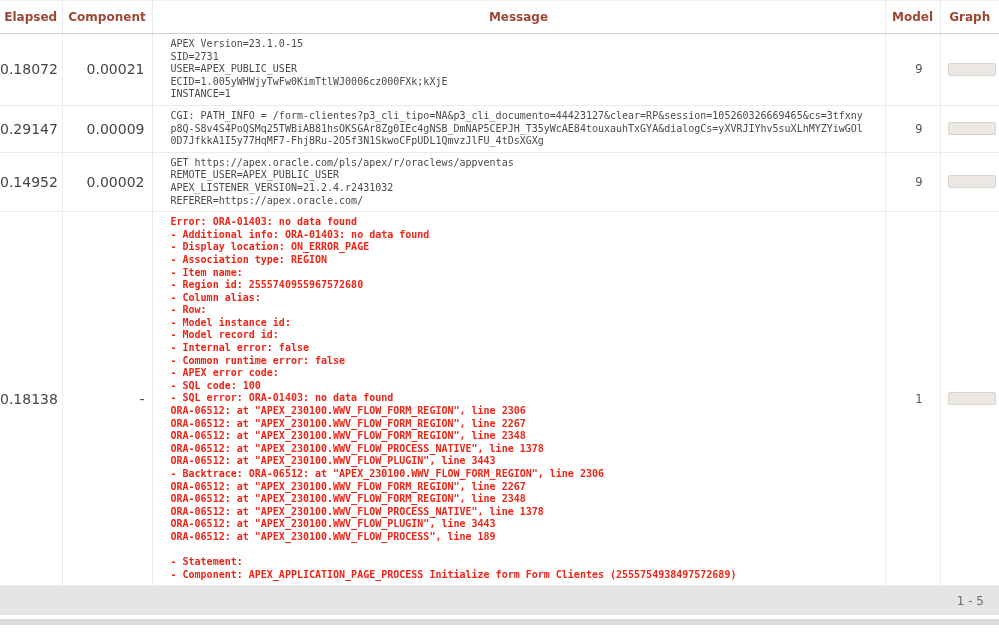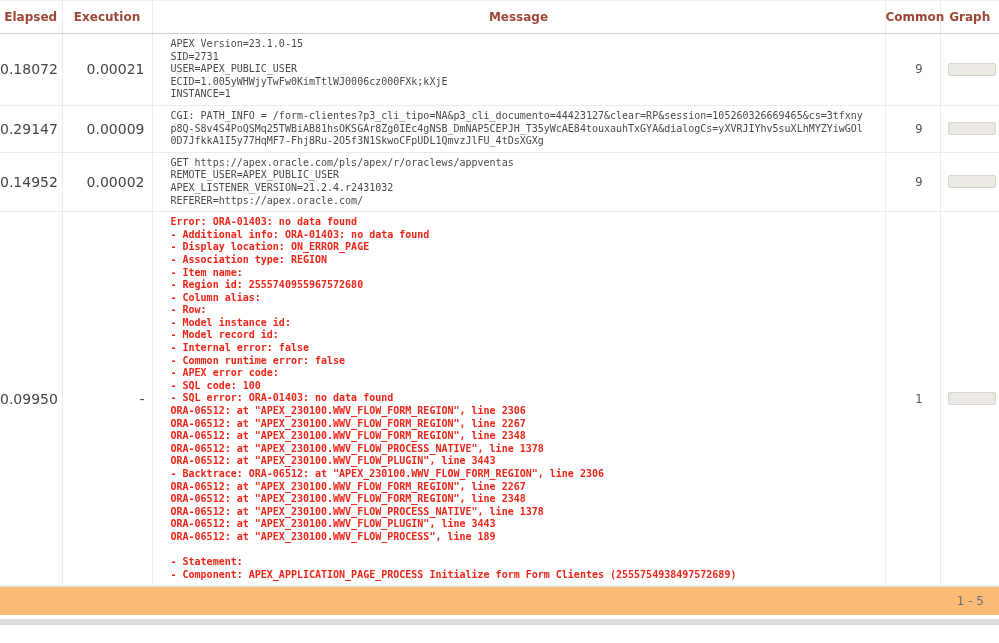--- a/index.html
+++ b/index.html
@@ -42,21 +42,21 @@
   }
   tr.error td.msg { color:#ee2517; font-weight:bold; }
 
   td.graph { text-align:center; }
   .bar {
     width:48px; height:13px; margin:0 3px 0 auto;
     background:#ece9e4; border:1px solid #d9d5ce; border-radius:2px;
   }
 
   .footer {
-    width:999px; height:29px; background:#fdba74;
+    width:999px; height:29px; background:#e5e5e5;
     border-top:1px solid #e6e6e3;
     display:flex; align-items:center; justify-content:flex-end;
     padding-right:15px;
   }
   .pagination { font-size:12px; color:#64707c; }
   .bottom-strip { width:999px; height:6px; background:#dcdcda; margin-top:4px; }
 </style>
 </head>
 <body>
 
@@ -64,23 +64,23 @@
   <colgroup>
     <col class="c-elapsed">
       <col class="c-execution">
       <col class="c-message">
       <col class="c-level">
       <col class="c-graph">
   </colgroup>
   <thead>
     <tr>
       <th class="has-vr">Elapsed</th>
-      <th class="has-vr">Execution</th>
+      <th class="has-vr">Component</th>
       <th class="has-vr">Message</th>
-      <th class="has-vr">Common</th>
+      <th class="has-vr">Model</th>
       <th>Graph</th>
     </tr>
   </thead>
   <tbody>
     <tr>
       <td class="num has-vr">0.18072</td>
       <td class="num has-vr">0.00021</td>
       <td class="msg has-vr">APEX Version=23.1.0-15
 SID=2731
 USER=APEX_PUBLIC_USER
@@ -106,21 +106,21 @@
       <td class="msg has-vr">GET https://apex.oracle.com/pls/apex/r/oraclews/appventas
 REMOTE_USER=APEX_PUBLIC_USER
 APEX_LISTENER_VERSION=21.2.4.r2431032
 REFERER=https://apex.oracle.com/</td>
       <td class="level has-vr">9</td>
       <td class="graph">
           <div class="bar"></div>
         </td>
     </tr>
     <tr class="error">
-      <td class="num has-vr">0.09950</td>
+      <td class="num has-vr">0.18138</td>
       <td class="num has-vr">-</td>
       <td class="msg has-vr">Error: ORA-01403: no data found
 - Additional info: ORA-01403: no data found
 - Display location: ON_ERROR_PAGE
 - Association type: REGION
 - Item name:
 - Region id: 2555740955967572680
 - Column alias:
 - Row:
 - Model instance id:

